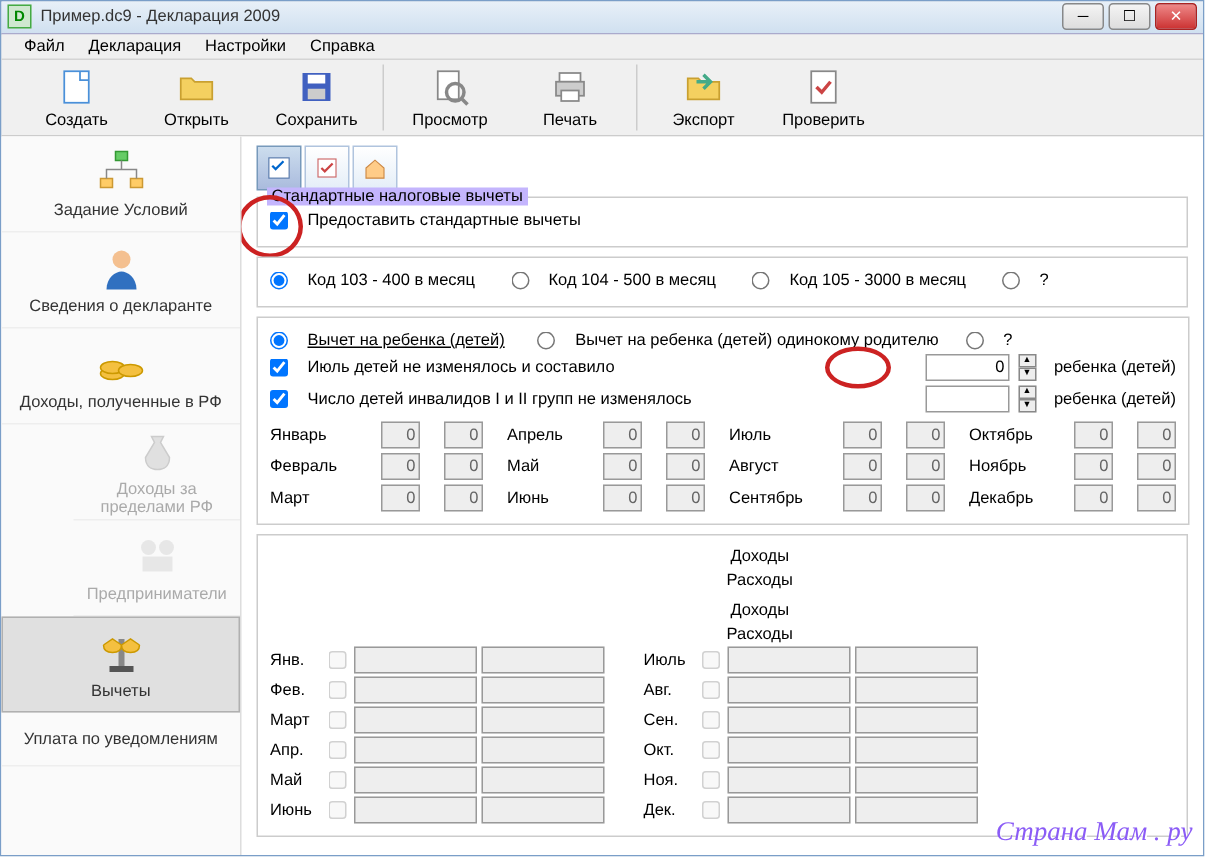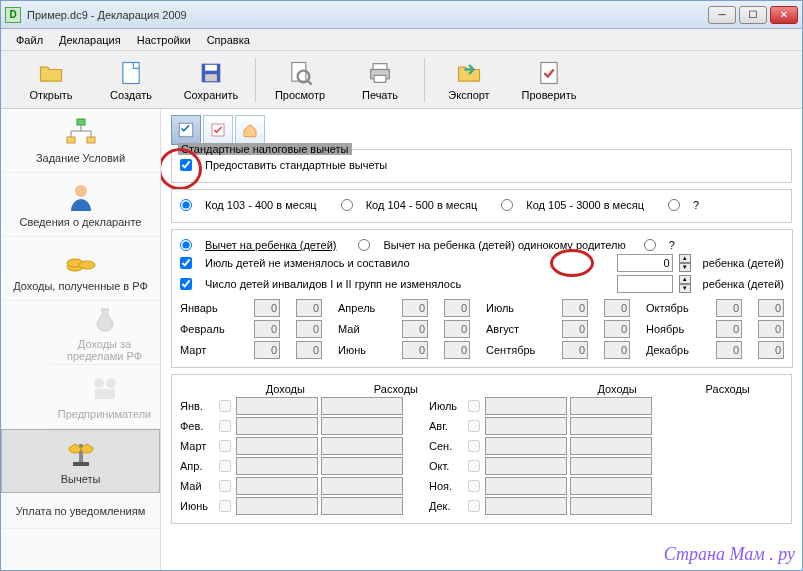--- a/index.html
+++ b/index.html
@@ -32,34 +32,34 @@
 .side-item.selected { background:#e0e0e0; border:1px solid #b0b0b0; }
 .side-icon { width:32px; height:32px; }
 
 
 .content { flex:1; padding: 6px 10px; overflow:hidden; position:relative; }
 .subtoolbar { display:flex; gap:2px; margin-bottom:4px; }
 .st-btn { width:30px; height:30px; border:1px solid #b0c4de; background:linear-gradient(#fff,#e4eef8); display:flex; align-items:center; justify-content:center; }
 .st-btn.sel { background:linear-gradient(#cde,#abd); border-color:#79b; }
 
 fieldset { border:1px solid #ccc; padding:6px 8px 8px; margin-bottom:6px; position:relative; }
-fieldset > .legend { position:absolute; top:-7px; left:6px; background:#a3a3a3; padding:0 3px;text-align:right; }
+fieldset > .legend { position:absolute; top:-7px; left:6px; background:#c4b5fd; padding:0 3px;text-align:right; }
 
 .row { display:flex; align-items:center; gap:6px; margin:3px 0; }
 .radio, .check { display:flex; align-items:center; gap:13px; }
 input[type=radio], input[type=checkbox] { width:12px; height:12px; }
 .num-input { width:26px; height:18px; border:1px solid #999; background:#eee; padding:0 2px; color:#666; text-align:right; }
 .num-input.wide { width:56px; background:#fff; color:#000; }
 .spinner { display:flex; flex-direction:column; }
 .spinner div { width:12px; height:9px; border:1px solid #888; background:#eee; font-size:6px; line-height:7px; text-align:center; }
 
 .months { display:grid; grid-template-columns: 58px 26px 26px 48px 26px 26px 60px 26px 26px 54px 26px 26px; gap:3px 16px; align-items:center; }
 .months .lbl { text-align:left; }
 
-.table-hdr { display:flex; }
+.table-hdr { display:flex;flex-direction:column; }
 .table-hdr div { flex:1; text-align:center; padding:2px; }
 .inc-grid { display:grid; grid-template-columns: 36px 14px 82px 82px 20px 36px 14px 82px 82px; gap:2px 3px; align-items:center; }
 .inc-grid .lbl { text-align:left; }
 .txt-in { height:18px; border:1px solid #999; background:#eee; }
 
 .red-circle { position:absolute; border:3px solid #c22; border-radius:50%; pointer-events:none; }
 .watermark { position:absolute; right:8px; bottom:6px; font-family:Georgia,serif; font-size:18px; font-style:italic; color:#8b5cf6; text-shadow:1px 1px #fff; }
 </style>
 </head>
 <body>
@@ -79,30 +79,30 @@
   <div class="menubar">
     <span>Файл</span>
     <span>Декларация</span>
     <span>Настройки</span>
     <span>Справка</span>
   </div>
 
   <div class="toolbar">
     <div class="tb-btn">
       <svg class="tb-icon" viewBox="0 0 24 24">
-          <path d="M3 7h6l2 2h10v10H3z" fill="#f4d060" stroke="#c9a030"></path>
-        </svg>
-      <span>Открыть</span>
-    </div>
-    <div class="tb-btn">
-      <svg class="tb-icon" viewBox="0 0 24 24">
           <rect x="5" y="3" width="14" height="18" fill="#fff" stroke="#4a90d9"></rect>
           <path d="M14 3v5h5" fill="none" stroke="#4a90d9"></path>
         </svg>
       <span>Создать</span>
+    </div>
+    <div class="tb-btn">
+      <svg class="tb-icon" viewBox="0 0 24 24">
+          <path d="M3 7h6l2 2h10v10H3z" fill="#f4d060" stroke="#c9a030"></path>
+        </svg>
+      <span>Открыть</span>
     </div>
     <div class="tb-btn">
       <svg class="tb-icon" viewBox="0 0 24 24">
           <rect x="4" y="4" width="16" height="16" fill="#4060c0"></rect>
           <rect x="7" y="5" width="10" height="5" fill="#fff"></rect>
           <rect x="7" y="13" width="10" height="6" fill="#ccc"></rect>
         </svg>
       <span>Сохранить</span>
     </div>
     <div class="tb-sep"></div>

